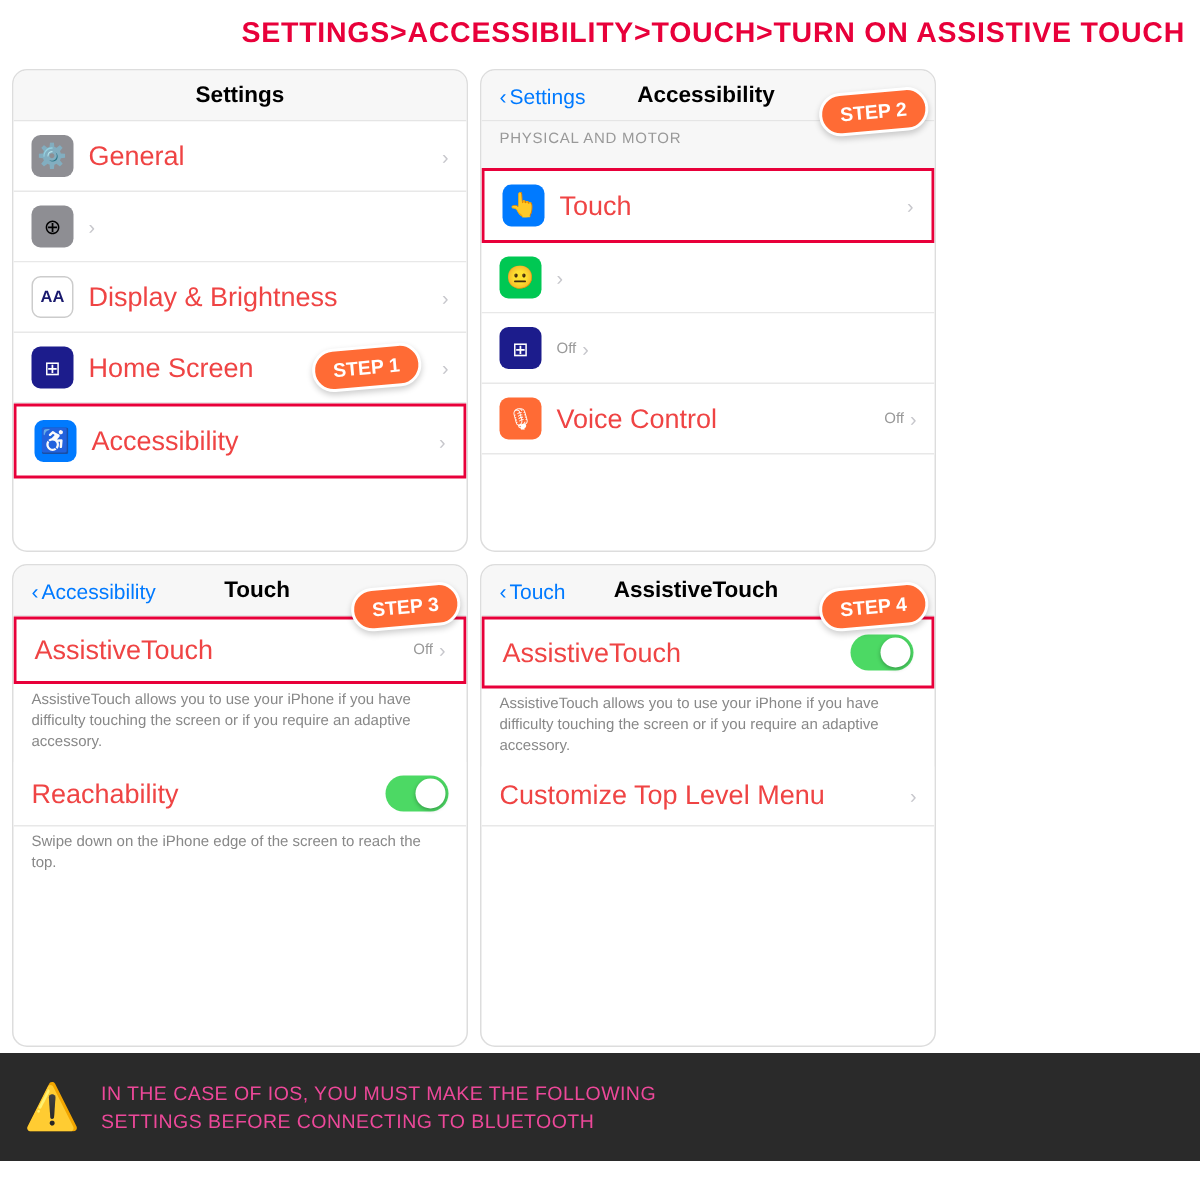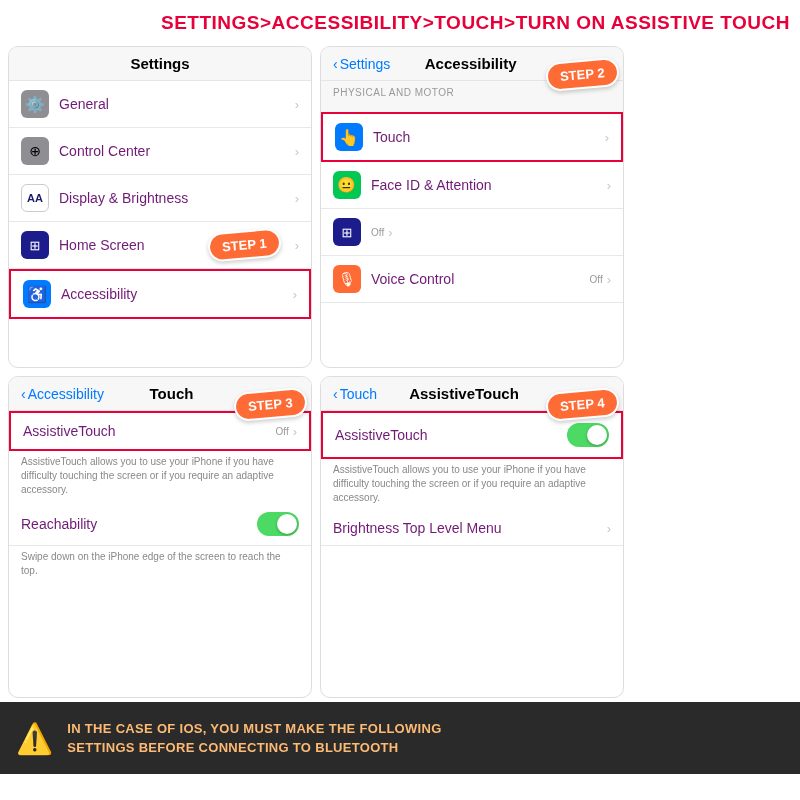--- a/index.html
+++ b/index.html
@@ -92,22 +92,22 @@
       border-radius: 6px;
       margin-right: 10px;
       display: flex;
       align-items: center;
       justify-content: center;
       font-size: 16px;
       flex-shrink: 0;
     }
     .settings-row-label {
       flex: 1;
-      font-size: 14px;
-      color: #701a75;
+      font-size: 18px;
+      color: #ef4444;
     }
     .settings-row-value {
       font-size: 10px;
       color: #999;
       margin-right: 4px;
     }
     .chevron {
       color: #c7c7cc;
       font-size: 13px;
     }
@@ -183,23 +183,23 @@
       align-items: center;
       padding: 10px 16px;
       height: 72px;
     }
     .warning-icon {
       font-size: 30px;
       margin-right: 14px;
       flex-shrink: 0;
     }
     .warning-text {
-      color: #fdba74;
+      color: #ec4899;
       font-size: 13px;
-      font-weight: 700;
+      font-weight: 400;
       line-height: 1.5;
       letter-spacing: 0.3px;
     }
 
     
     .icon-gray { background: #8e8e93; }
     .icon-aa { background: #fff; border: 1px solid #ccc; color: #1a1a6e; font-weight: 900; font-size: 11px; }
     .icon-grid { background: #1c1c8c; }
     .icon-accessibility { background: #007aff; }
     .icon-touch { background: #007aff; }
@@ -223,21 +223,20 @@
       <div class="panel-nav-right"></div>
     </div>
     <ul class="settings-list">
       <li class="settings-row">
         <div class="settings-row-icon icon-gray">⚙️</div>
         <span class="settings-row-label">General</span>
         <span class="chevron">›</span>
       </li>
       <li class="settings-row">
         <div class="settings-row-icon icon-gray" style="font-size:14px;">⊕</div>
-        <span class="settings-row-label">Control Center</span>
         <span class="chevron">›</span>
       </li>
       <li class="settings-row">
         <div class="settings-row-icon icon-aa">AA</div>
         <span class="settings-row-label">Display &amp; Brightness</span>
         <span class="chevron">›</span>
       </li>
       <li class="settings-row">
         <div class="settings-row-icon icon-grid" style="color:#fff;font-size:13px;">⊞</div>
         <span class="settings-row-label">Home Screen</span>
@@ -265,21 +264,20 @@
     </div>
     <div class="section-header">PHYSICAL AND MOTOR</div>
     <ul class="settings-list">
       <li class="settings-row highlighted">
         <div class="settings-row-icon icon-touch" style="color:#fff;font-size:16px;">👆</div>
         <span class="settings-row-label">Touch</span>
         <span class="chevron">›</span>
       </li>
       <li class="settings-row">
         <div class="settings-row-icon icon-faceid" style="color:#fff;font-size:15px;">😐</div>
-        <span class="settings-row-label">Face ID &amp; Attention</span>
         <span class="chevron">›</span>
       </li>
       <li class="settings-row">
         <div class="settings-row-icon icon-switch" style="color:#fff;font-size:13px;">⊞</div>
         <span class="settings-row-value">Off</span>
         <span class="chevron">›</span>
       </li>
       <li class="settings-row">
         <div class="settings-row-icon icon-voice" style="color:#fff;font-size:14px;">🎙</div>
         <span class="settings-row-label">Voice Control</span>
@@ -335,21 +333,21 @@
       <li class="settings-row highlighted" style="padding: 10px 12px;">
         <span class="settings-row-label">AssistiveTouch</span>
         <div class="toggle on" style="margin-left:auto;">
             <div class="toggle-knob"></div>
           </div>
       </li>
     </ul>
     <div class="setting-detail-text">AssistiveTouch allows you to use your iPhone if you have difficulty touching the screen or if you require an adaptive accessory.</div>
     <ul class="settings-list">
       <li class="settings-row">
-        <span class="settings-row-label">Brightness Top Level Menu</span>
+        <span class="settings-row-label">Customize Top Level Menu</span>
         <span class="chevron">›</span>
       </li>
     </ul>
   </div>
 
 </div>
 
 <div class="warning-bar">
   <div class="warning-icon">⚠️</div>
   <div class="warning-text">IN THE CASE OF IOS, YOU MUST MAKE THE FOLLOWING<br>SETTINGS BEFORE CONNECTING TO BLUETOOTH</div>

